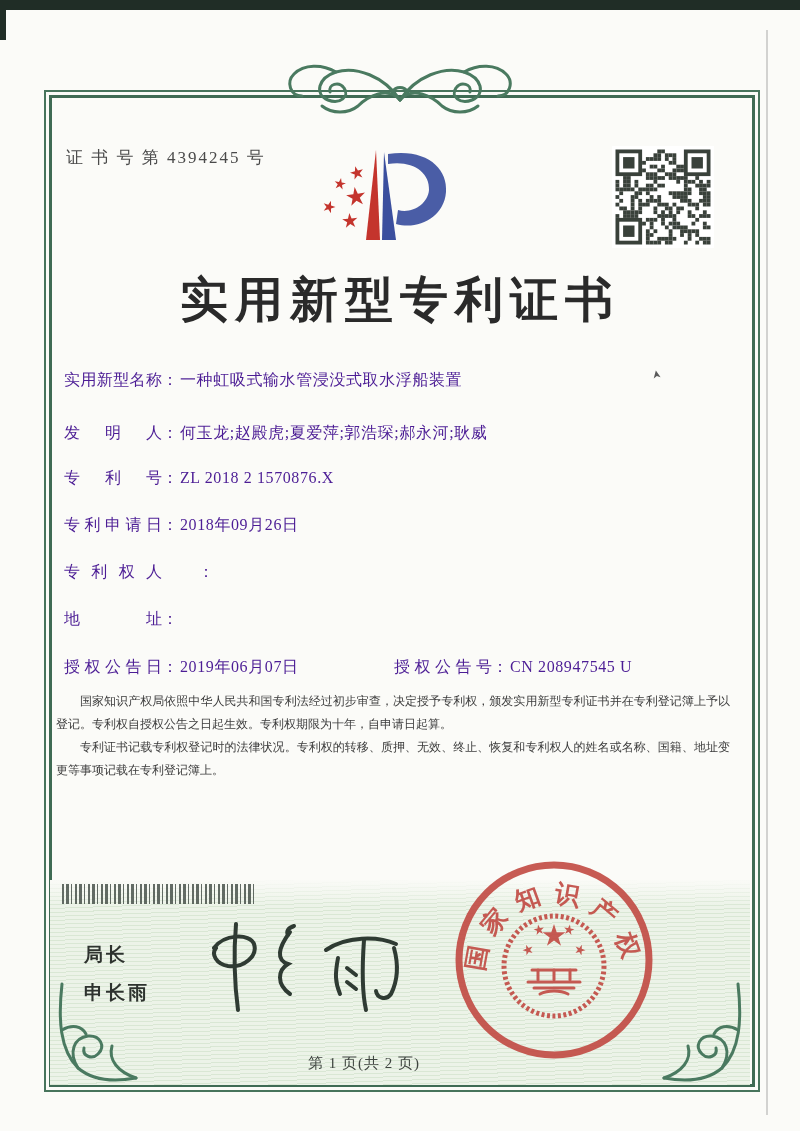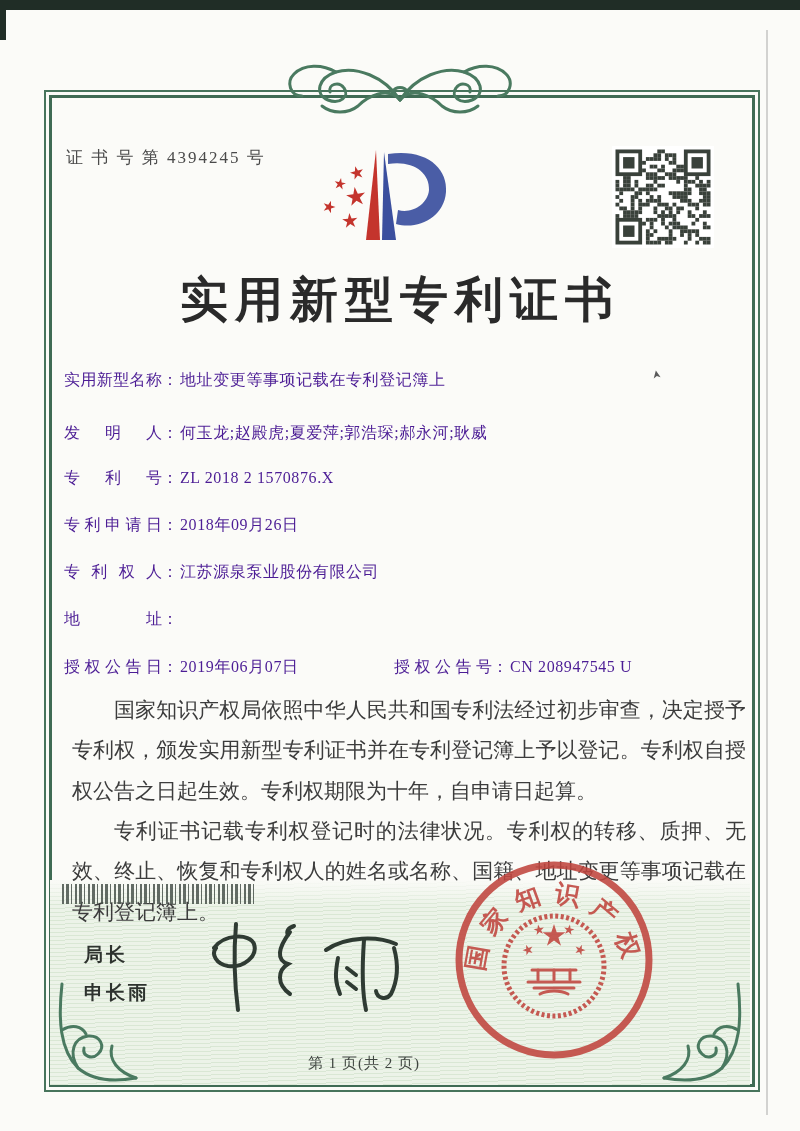--- a/index.html
+++ b/index.html
@@ -21,21 +21,21 @@
   }
   .cert-no{left:66px;top:146px;font-size:17px;letter-spacing:2px;color:#4a4a4a;}
   .title{left:0;top:268px;width:800px;text-align:center;font-size:48px;font-weight:bold;
          letter-spacing:7px;color:#2a2a2a;}
   .field-row{left:64px;display:flex;font-size:16px;color:#4c1d95;line-height:1.55;}
   .f-label{width:98px;flex:none;text-align:justify;text-align-last:justify;}
   .f-colon{flex:none;width:18px;}
   .f-value{letter-spacing:.6px;}
   .addr .f-value{width:434px;}
   .pair-gap{width:214px;flex:none;letter-spacing:.6px;}
-  .paras{left:72px;top:690px;width:674px;font-size:21px;line-height:1.92;
+  .paras{left:56px;top:690px;width:674px;font-size:12px;line-height:1.92;
          text-align:justify;color:#3c3c3c;}
   .paras p{margin:0;text-indent:2em;}
   .barcode{left:62px;top:884px;width:192px;height:20px;opacity:.85;
      background:repeating-linear-gradient(90deg,#48524b 0 2px,transparent 2px 4px,
         #48524b 4px 7px,transparent 7px 9px,#48524b 9px 10px,transparent 10px 13px);}
   .director-title{left:84px;top:942px;font-size:19px;font-weight:bold;letter-spacing:3px;color:#2e332f;}
   .director-name{left:84px;top:980px;font-size:19px;font-weight:bold;letter-spacing:3px;color:#2e332f;}
   .seal-date{left:458px;top:1008px;width:200px;text-align:center;font-size:17px;
      font-weight:bold;color:#bb3a31;letter-spacing:2px;}
   .page-num{left:0;top:1054px;width:728px;text-align:center;font-size:15px;color:#3f4540;letter-spacing:1px;}
@@ -360,41 +360,40 @@
       </svg>
   </div>
 
   <div class="abs title">实用新型专利证书</div>
 
   <div class="abs" style="left:652px;top:368px;font-size:11px;color:#5a5a5a;transform:rotate(-100deg);">➤</div>
 
   <div class="abs field-row" style="top:368px;">
     <span class="f-label">实用新型名称</span>
     <span class="f-colon">：</span>
-    <span class="f-value">地址变更等事项记载在专利登记簿上</span>
+    <span class="f-value">一种虹吸式输水管浸没式取水浮船装置</span>
   </div>
   <div class="abs field-row" style="top:421px;">
     <span class="f-label">发明人</span>
     <span class="f-colon">：</span>
     <span class="f-value">何玉龙;赵殿虎;夏爱萍;郭浩琛;郝永河;耿威</span>
   </div>
   <div class="abs field-row" style="top:466px;">
     <span class="f-label">专利号</span>
     <span class="f-colon">：</span>
     <span class="f-value">ZL 2018 2 1570876.X</span>
   </div>
   <div class="abs field-row" style="top:513px;">
     <span class="f-label">专利申请日</span>
     <span class="f-colon">：</span>
     <span class="f-value">2018年09月26日</span>
   </div>
-  <div class="abs field-row" style="top:560px;">
+  <div class="abs field-row" style="top:560px;gap:36px;">
     <span class="f-label">专利权人</span>
     <span class="f-colon">：</span>
-    <span class="f-value">江苏源泉泵业股份有限公司</span>
   </div>
   <div class="abs field-row addr" style="top:607px;">
     <span class="f-label">地址</span>
     <span class="f-colon">：</span>
   </div>
   <div class="abs field-row" style="top:655px;">
     <span class="f-label">授权公告日</span>
     <span class="f-colon">：</span>
     <span class="pair-gap">2019年06月07日</span>
     <span class="f-label">授权公告号</span>

